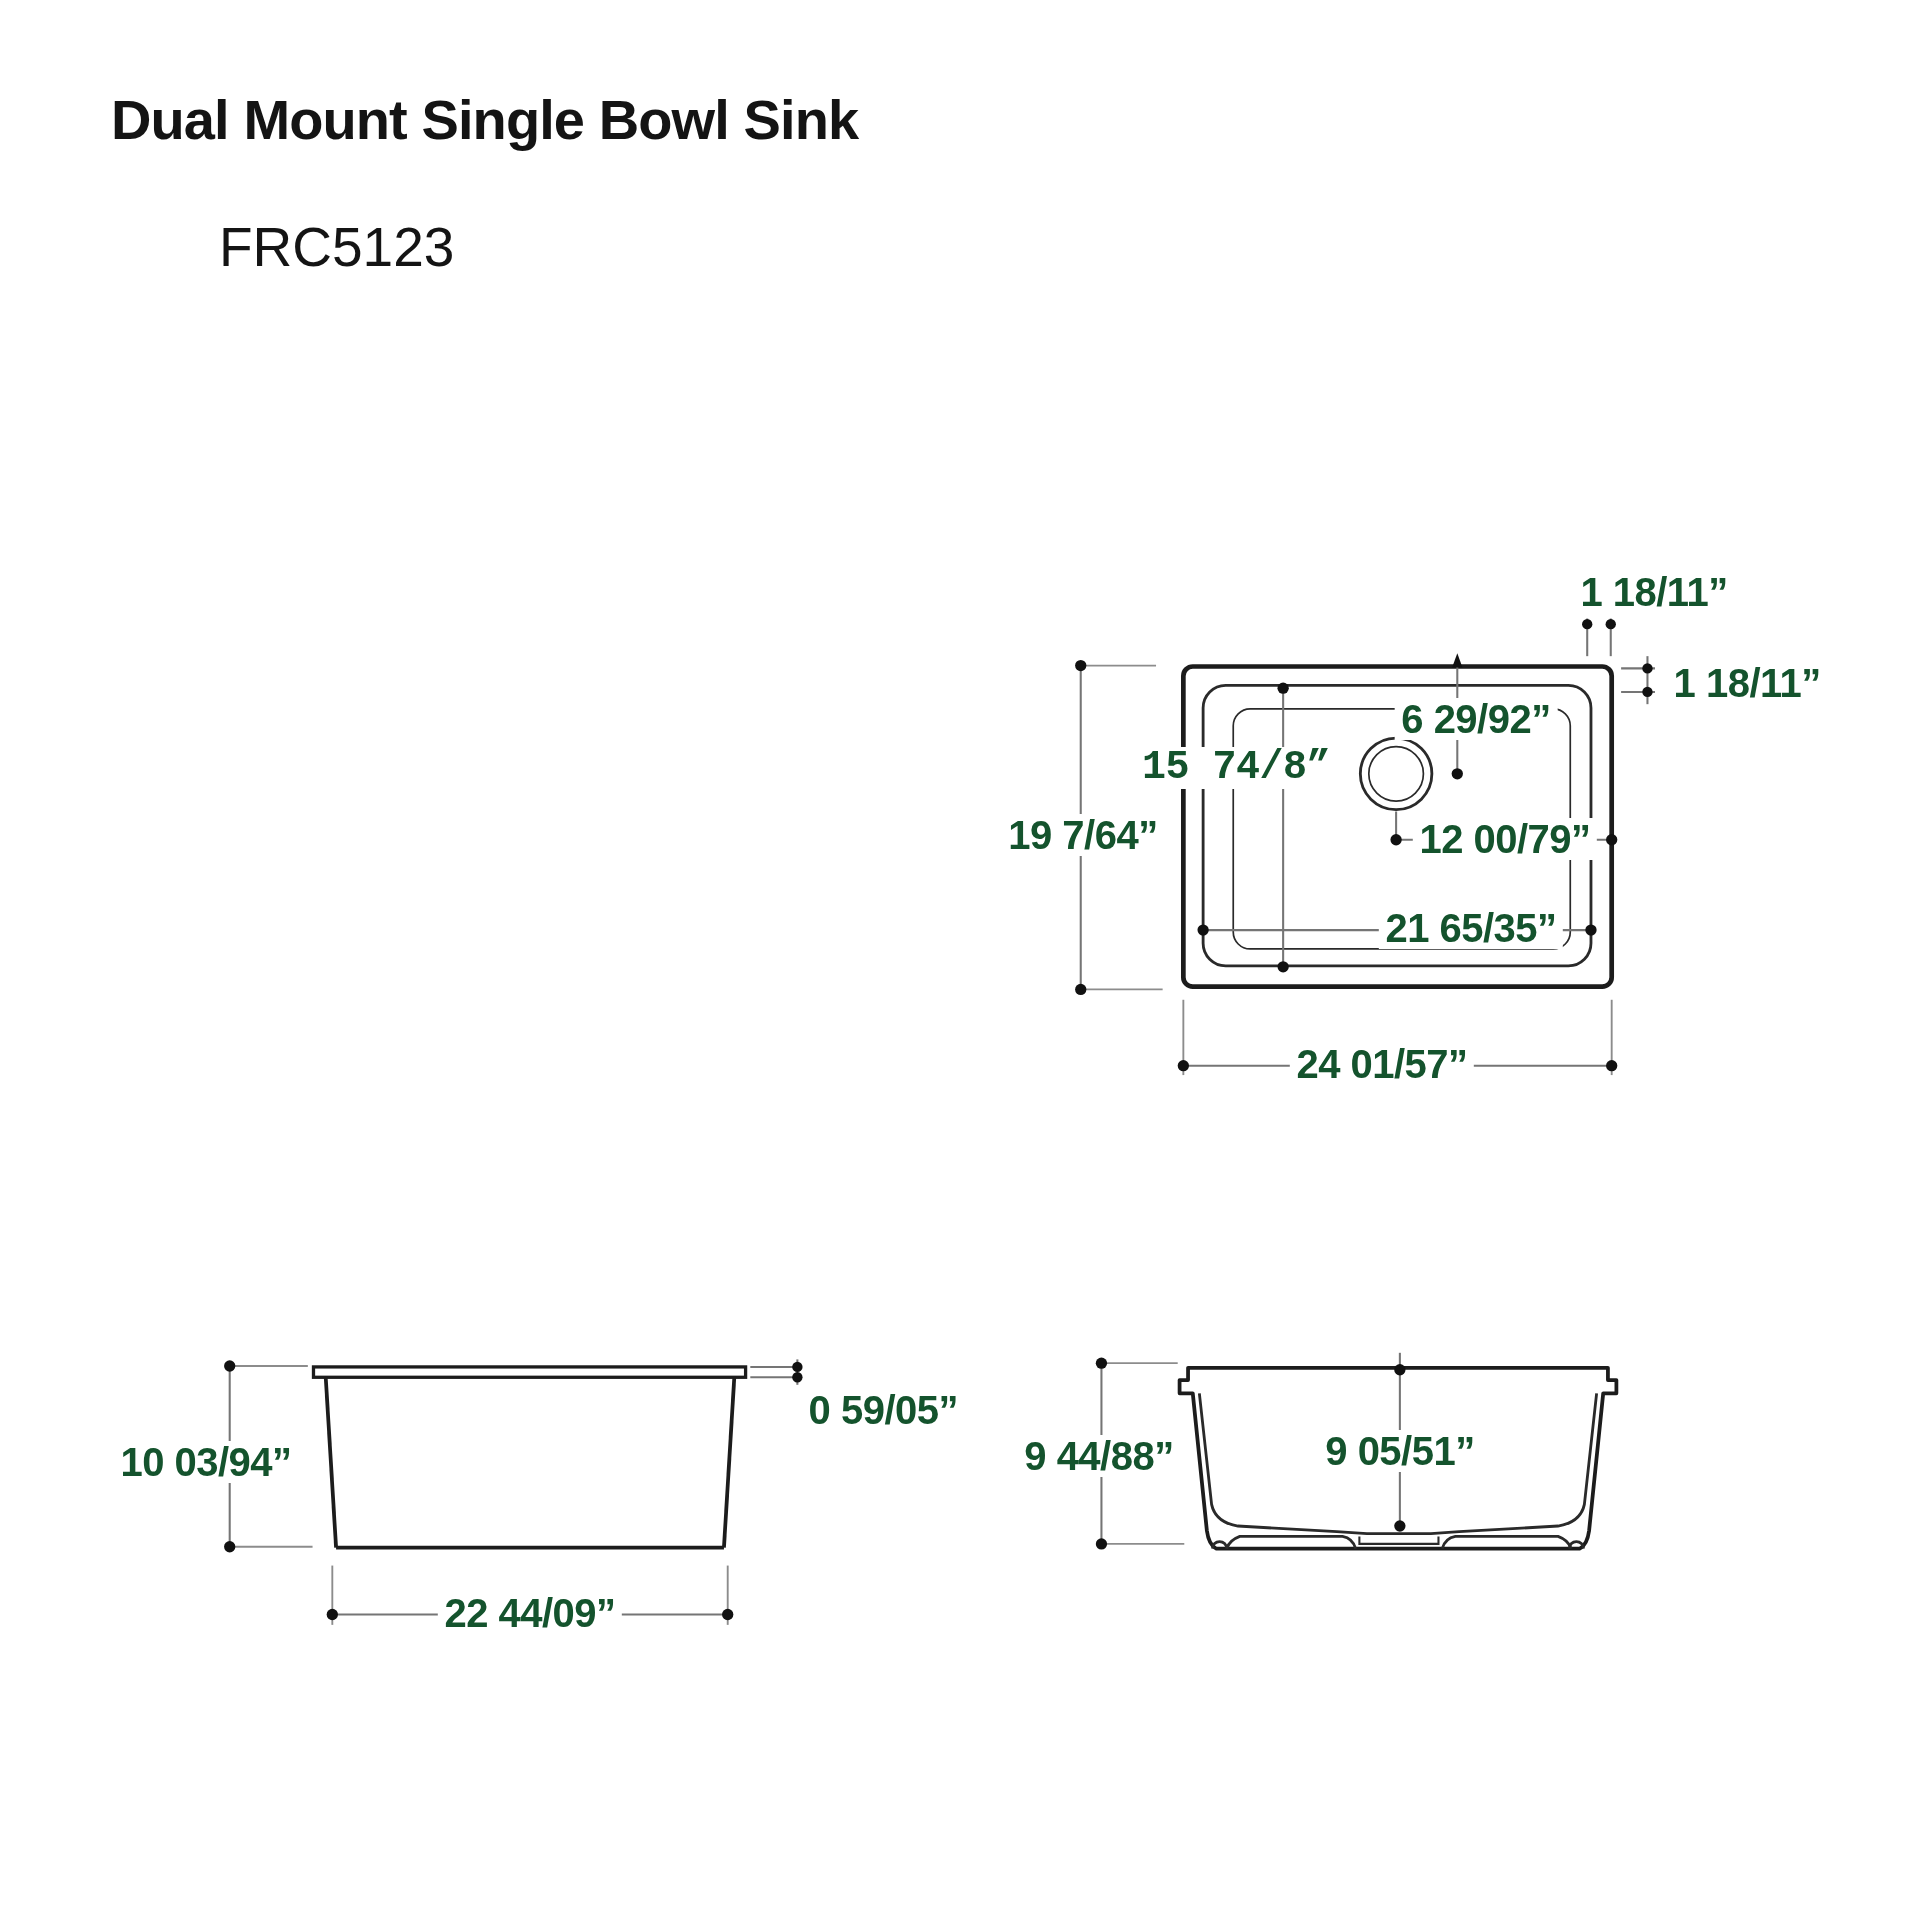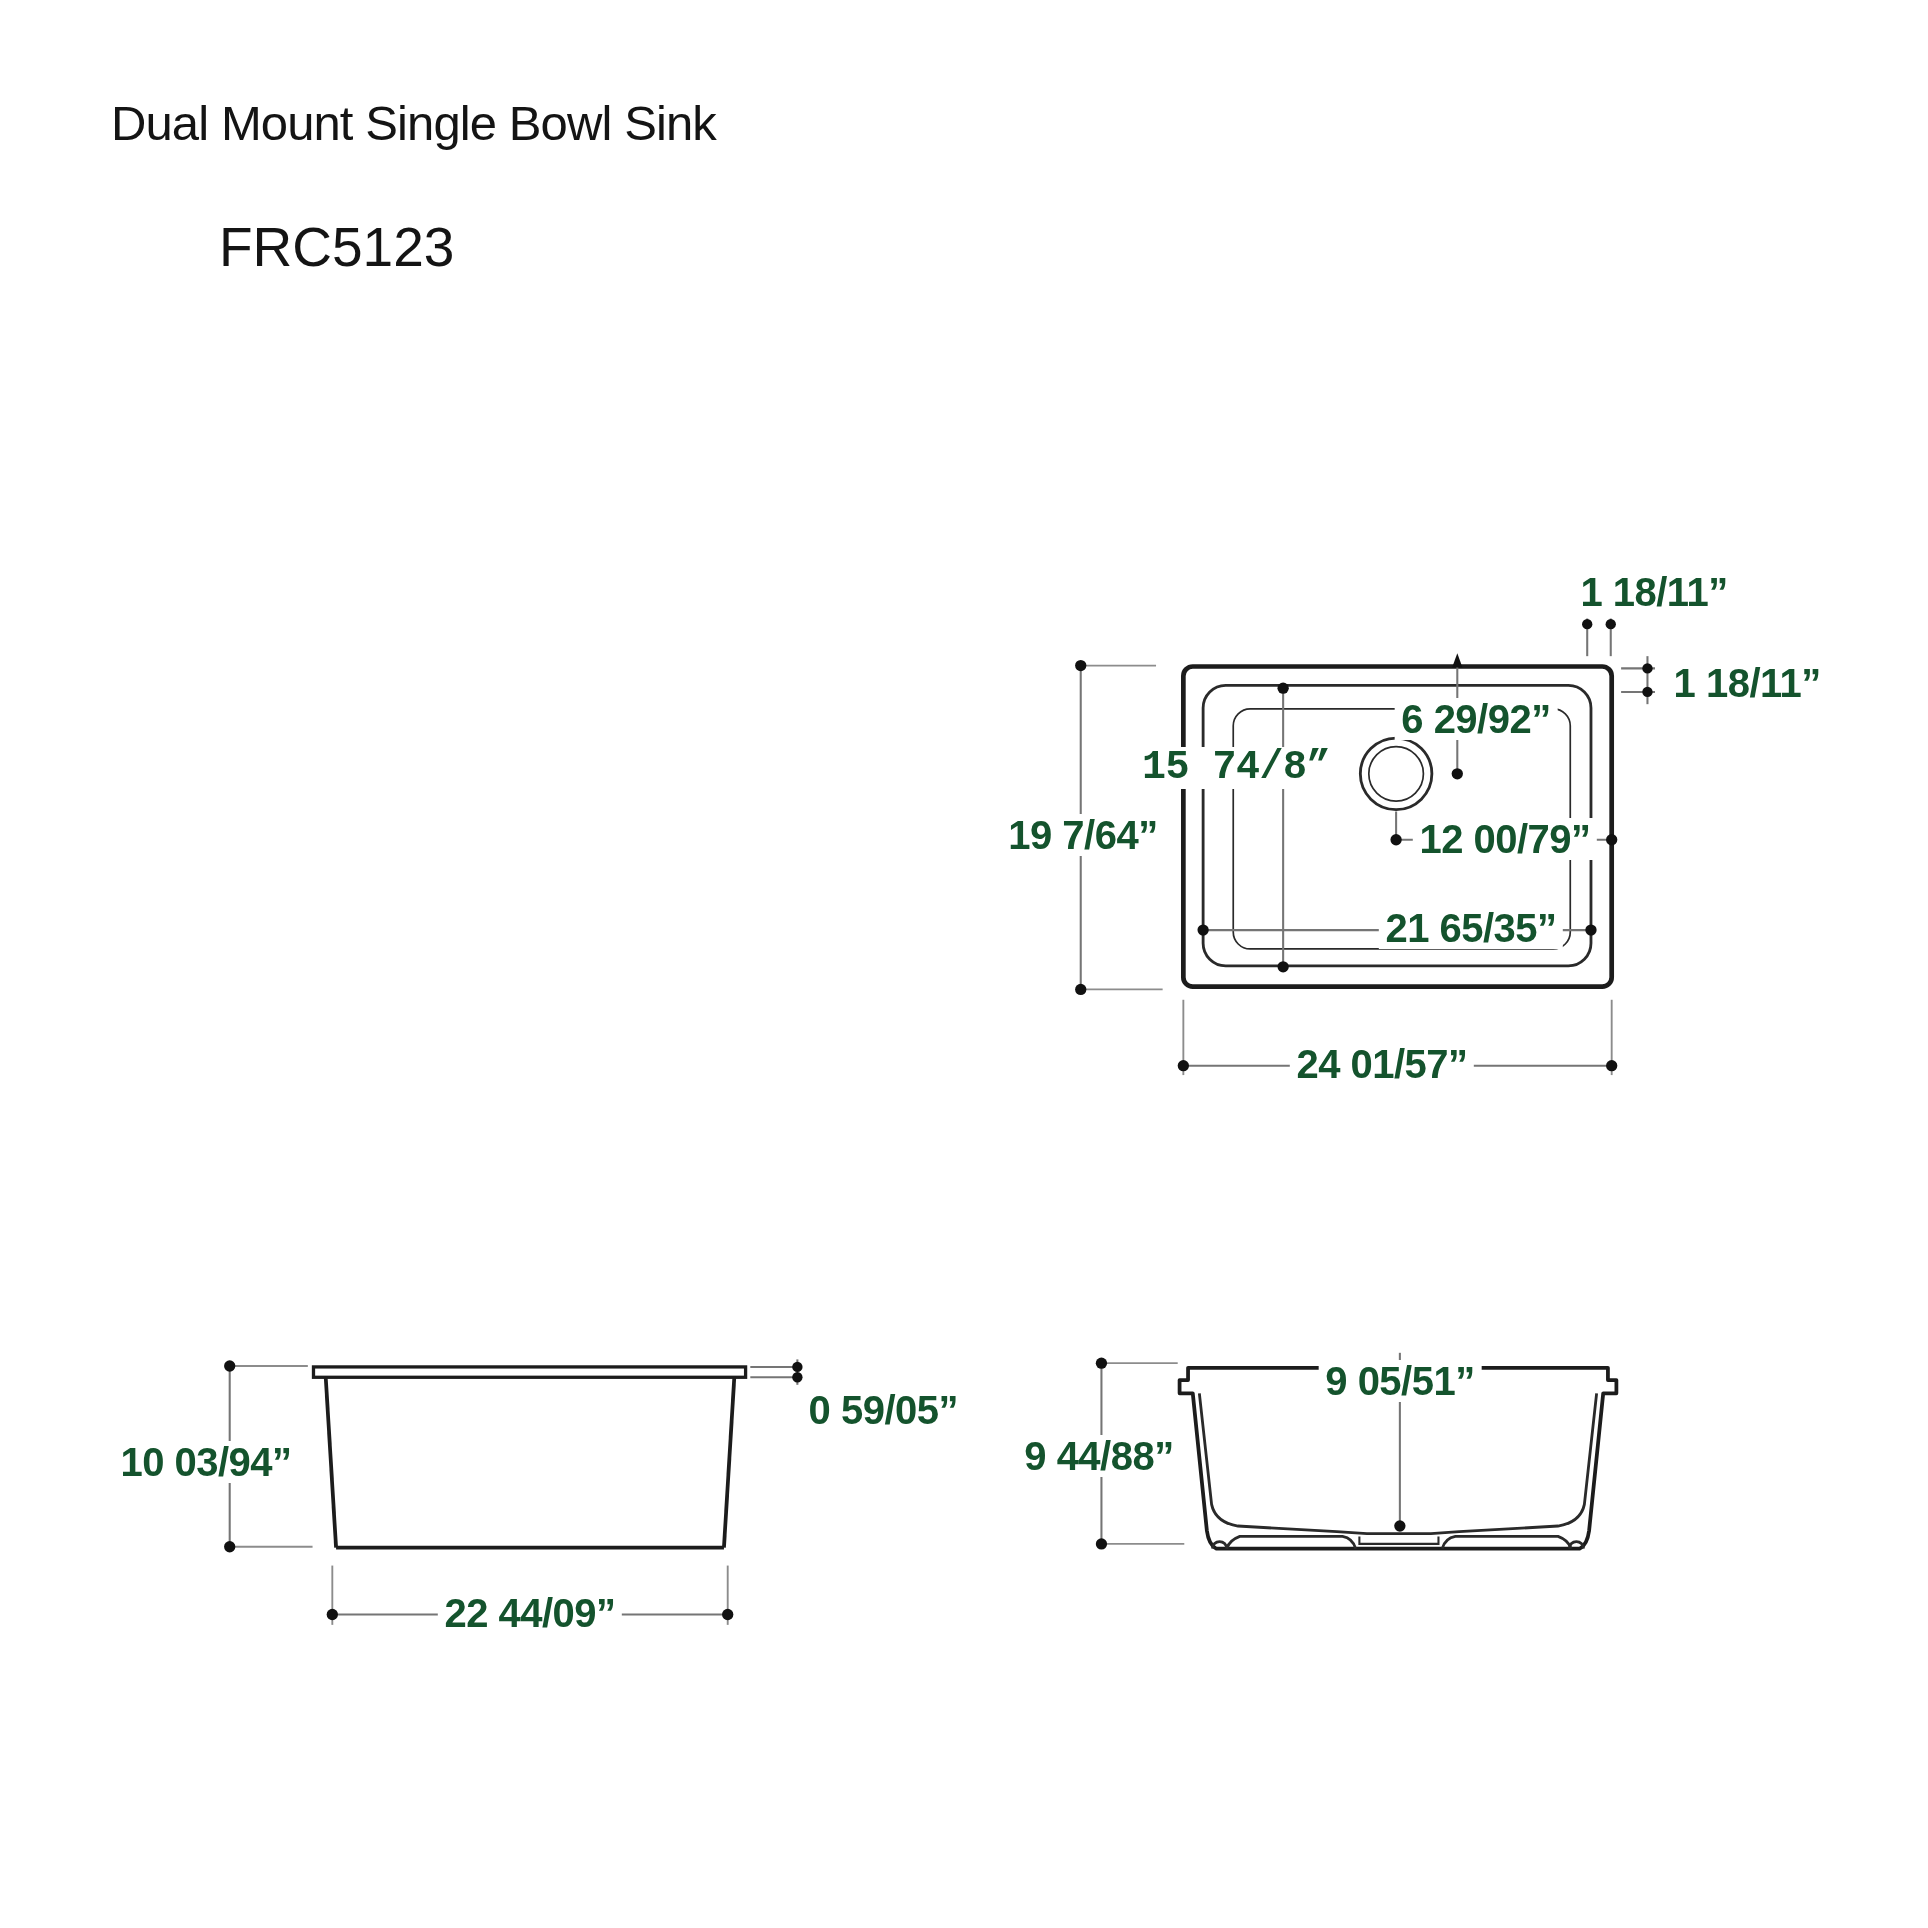--- a/index.html
+++ b/index.html
@@ -1,19 +1,19 @@
 <!DOCTYPE html>
 <html style="font-size:15px"><head>
 <meta charset="utf-8">
 <style>
   html,body{margin:0;padding:0;background:#ffffff;}
   #page{position:relative;width:1928px;height:1928px;background:#ffffff;overflow:hidden;
         font-family:"Liberation Sans", sans-serif;color:#141414;}
-  #title{position:absolute;left:111px;top:87px;font-size:49px;font-weight:400;
-         letter-spacing:-0.9px;white-space:nowrap;margin-top:8px;}
+  #title{position:absolute;left:111px;top:87px;font-size:56px;font-weight:700;
+         letter-spacing:-0.9px;white-space:nowrap;}
   #subtitle{position:absolute;left:219px;top:215px;font-size:55px;font-weight:400;
             letter-spacing:0px;white-space:nowrap;}
   .dim{position:absolute;transform:translate(-50%,-50%);
        font-size:40px;font-weight:700;letter-spacing:-0.5px;white-space:nowrap;
        background:#ffffff;color:#14532d;padding:0 6.6px;line-height:1.05;}
   .dim.anchor-left{transform:translate(0,-50%);}
   svg{position:absolute;left:0;top:0;}
   .outline{stroke:#1c1c1c;fill:none;}
   .thin{stroke:#2a2a2a;fill:none;}
   .dimline{stroke:#757575;stroke-width:2.2;fill:none;}
@@ -170,16 +170,16 @@
   <div class="dim" style="left:1505px;top:839px;text-align:right;">12 00/79”</div>
   <div class="dim" style="left:1471px;top:928px;">21 65/35”</div>
   <div class="dim" style="left:1083px;top:835px;">19 7/64”</div>
   <div class="dim" style="left:1382px;top:1064px;">24 01/57”</div>
 
   <div class="dim" style="left:206px;top:1462px;">10 03/94”</div>
   <div class="dim anchor-left" style="left:758px;top:1410px;margin-left:44px;">0 59/05”</div>
   <div class="dim" style="left:530px;top:1613px;">22 44/09”</div>
 
   <div class="dim" style="left:1099px;top:1456px;">9 44/88”</div>
-  <div class="dim" style="left:1400px;top:1381px;">9 05/51”</div>
+  <div class="dim" style="left:1400px;top:1451px;">9 05/51”</div>
 
 </div>
 
 
 </body></html>

